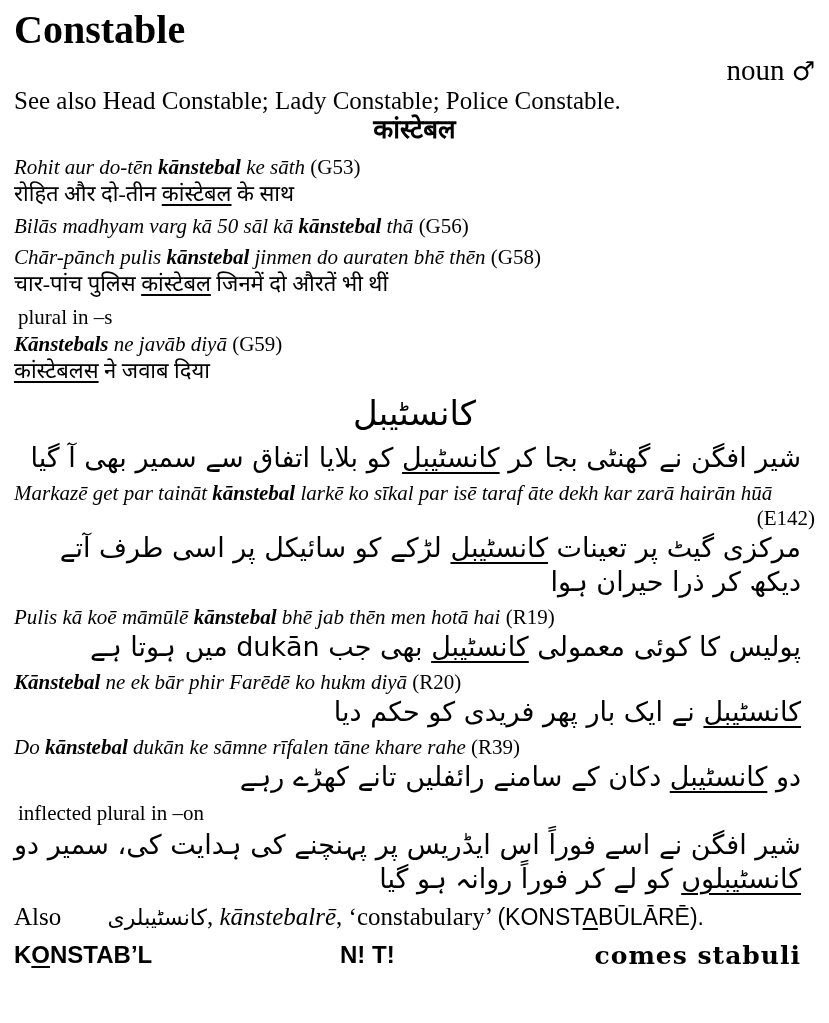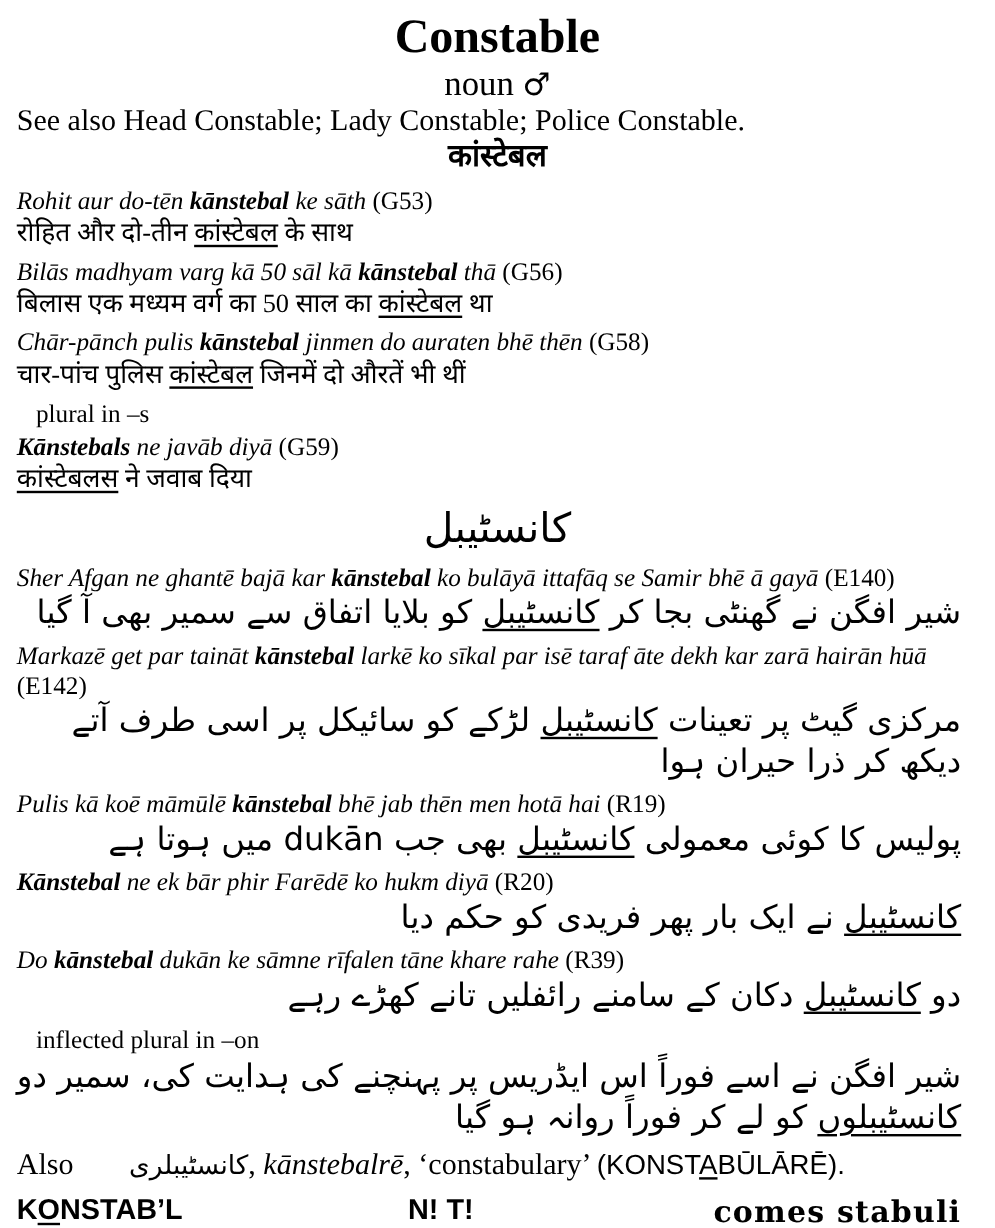--- a/index.html
+++ b/index.html
@@ -4,36 +4,36 @@
 <style>
   html, body { margin: 0; padding: 0; }
   body {
     width: 829px; height: 1023px;
     background: #ffffff; color: #000000;
     font-family: "Liberation Serif", serif;
     overflow: hidden;
   }
   .page { padding: 6px 14px 0 14px; box-sizing: border-box; }
 
-  .title { font-size: 40px; line-height: 48px; font-weight: bold; text-align: center; margin: 0; }
-  .pos-line { font-size: 29px; line-height: 32px; text-align: center; }
+  .title { font-size: 40px; line-height: 48px; font-weight: bold; text-align: left; margin: 0; }
+  .pos-line { font-size: 29px; line-height: 32px; text-align: right; }
   .gender { font-family: "DejaVu Sans", sans-serif; font-size: 26px; }
   .see-also { font-size: 25px; line-height: 28px; }
   .hindi-head { font-size: 26px; line-height: 30px; font-weight: bold; text-align: center; margin-bottom: 10px;
                 font-family: "Liberation Serif", "DejaVu Sans", sans-serif; }
 
   .ex { margin-bottom: 6px; }
   .roman { font-size: 21px; line-height: 25px; font-style: italic; }
   .roman b { font-weight: bold; margin-top: 48px; }
-  .ref { font-style: normal; }
+  .ref { font-style: normal; text-align: right; }
   .ref-block { display: block; }
   .hindi { font-size: 22px; line-height: 28px; font-family: "Liberation Serif", "DejaVu Sans", sans-serif; }
   .uw { text-decoration: underline; text-decoration-thickness: 2px; text-underline-offset: 3px; }
 
-  .note { font-size: 21px; line-height: 26px; margin: 2px 16px; }
+  .note { font-size: 21px; line-height: 26px; margin: 2px 4px; }
 
   .urdu-head { font-size: 34px; line-height: 44px; text-align: center; margin: 2px 0 6px 0;
                font-family: "DejaVu Sans", sans-serif; }
   .urdu { font-size: 27px; line-height: 34px; text-align: right; padding-right: 14px;
           font-family: "DejaVu Sans", sans-serif; }
   .uw-ur { text-decoration: underline; text-decoration-thickness: 2px; text-underline-offset: 5px; }
 
   .also-line { font-size: 25px; line-height: 30px; margin-top: 4px; }
   .also-line .translit { font-style: italic; }
   .sans { font-family: "Liberation Sans", sans-serif; font-size: 23px; }
@@ -63,39 +63,37 @@
 
   <div class="hindi-head">कांस्टेबल</div>
 
   <div class="ex">
     <div class="roman"><span>Rohit aur do-tēn </span><b>kānstebal</b><span> ke sāth </span><span class="ref">(G53)</span></div>
     <div class="hindi"><span>रोहित और दो-तीन </span><span class="uw">कांस्टेबल</span><span> के साथ</span></div>
   </div>
 
   <div class="ex">
     <div class="roman"><span>Bilās madhyam varg kā 50 sāl kā </span><b>kānstebal</b><span> thā </span><span class="ref">(G56)</span></div>
-    <div class="hindi"><span>बिलास एक मध्यम वर्ग का 50 साल का </span><span class="uw">कांस्टेबल</span><span> था</span></div>
   </div>
 
   <div class="ex">
     <div class="roman"><span>Chār-pānch pulis </span><b>kānstebal</b><span> jinmen do auraten bhē thēn </span><span class="ref">(G58)</span></div>
     <div class="hindi"><span>चार-पांच पुलिस </span><span class="uw">कांस्टेबल</span><span> जिनमें दो औरतें भी थीं</span></div>
   </div>
 
   <div class="note">plural in –s</div>
 
   <div class="ex">
     <div class="roman"><span></span><b>Kānstebals</b><span> ne javāb diyā </span><span class="ref">(G59)</span></div>
     <div class="hindi"><span></span><span class="uw">कांस्टेबलस</span><span> ने जवाब दिया</span></div>
   </div>
 
   <div class="urdu-head" dir="rtl">کانسٹیبل</div>
 
   <div class="ex">
-    <div class="roman"><span>Sher Afgan ne ghantē bajā kar </span><b>kānstebal</b><span> ko bulāyā ittafāq se Samir bhē ā gayā </span><span class="ref">(E140)</span></div>
     <div class="urdu" dir="rtl"><span>شیر افگن نے گھنٹی بجا کر </span><span class="uw-ur">کانسٹیبل</span><span> کو بلایا اتفاق سے سمیر بھی آ گیا</span></div>
   </div>
 
   <div class="ex">
     <div class="roman"><span>Markazē get par taināt </span><b>kānstebal</b><span> larkē ko sīkal par isē taraf āte dekh kar zarā hairān hūā</span><span class="ref ref-block">(E142)</span></div>
     <div class="urdu" dir="rtl"><span>مرکزی گیٹ پر تعینات </span><span class="uw-ur">کانسٹیبل</span><span> لڑکے کو سائیکل پر اسی طرف آتے دیکھ کر ذرا حیران ہوا</span></div>
   </div>
 
   <div class="ex">
     <div class="roman"><span>Pulis kā koē māmūlē </span><b>kānstebal</b><span> bhē jab thēn men hotā hai </span><span class="ref">(R19)</span></div>

